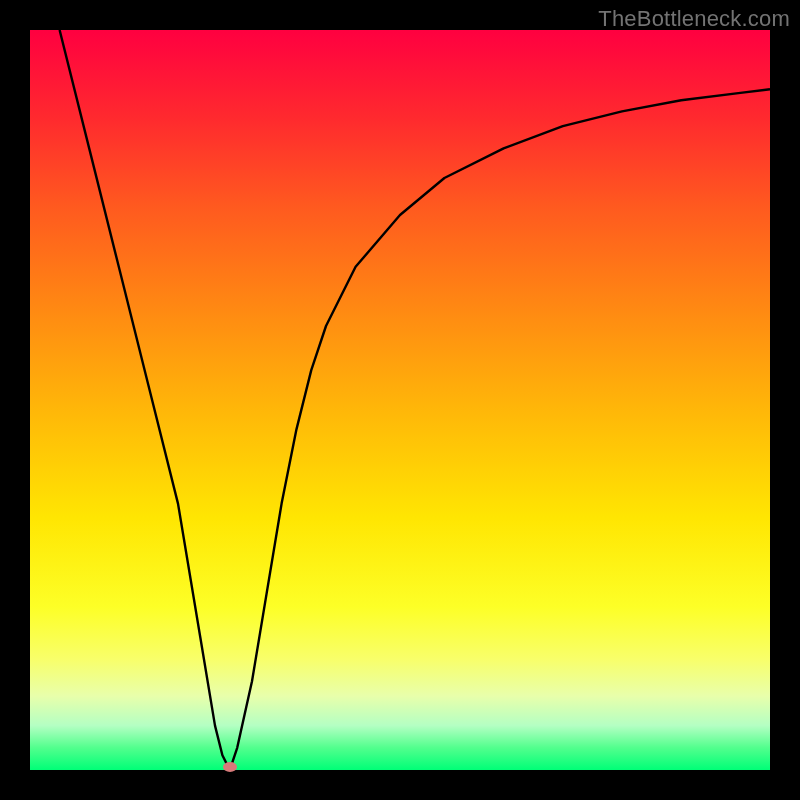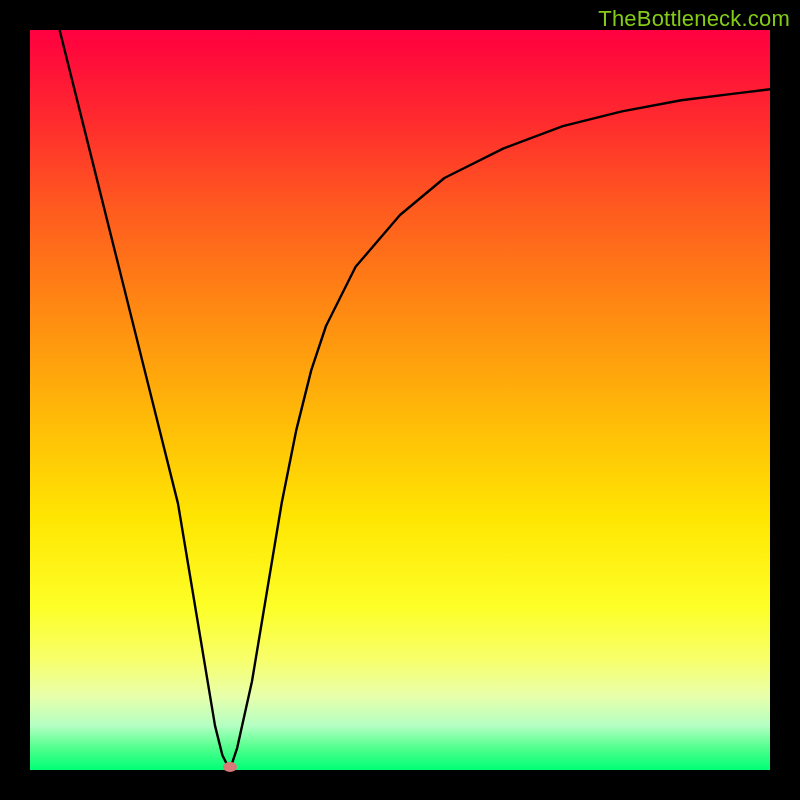--- a/index.html
+++ b/index.html
@@ -43,21 +43,21 @@
     left: 30px;
     top: 30px;
     width: 740px;
     height: 740px;
     pointer-events: none;
   }
   .watermark {
     position: absolute;
     top: 6px;
     right: 10px;
-    color: #84cc16;
+    color: #737373;
     font-size: 22px;
     font-weight: 400;
     letter-spacing: 0.2px;
     user-select: none;
   }
   .marker {
     position: absolute;
     width: 14px;
     height: 10px;
     border-radius: 50%;

